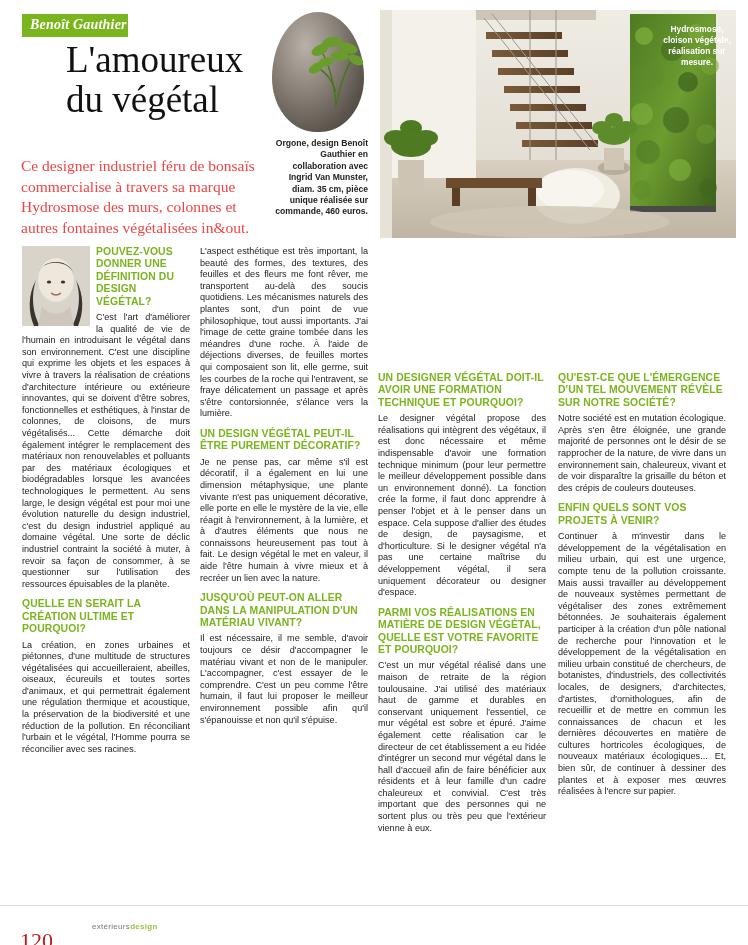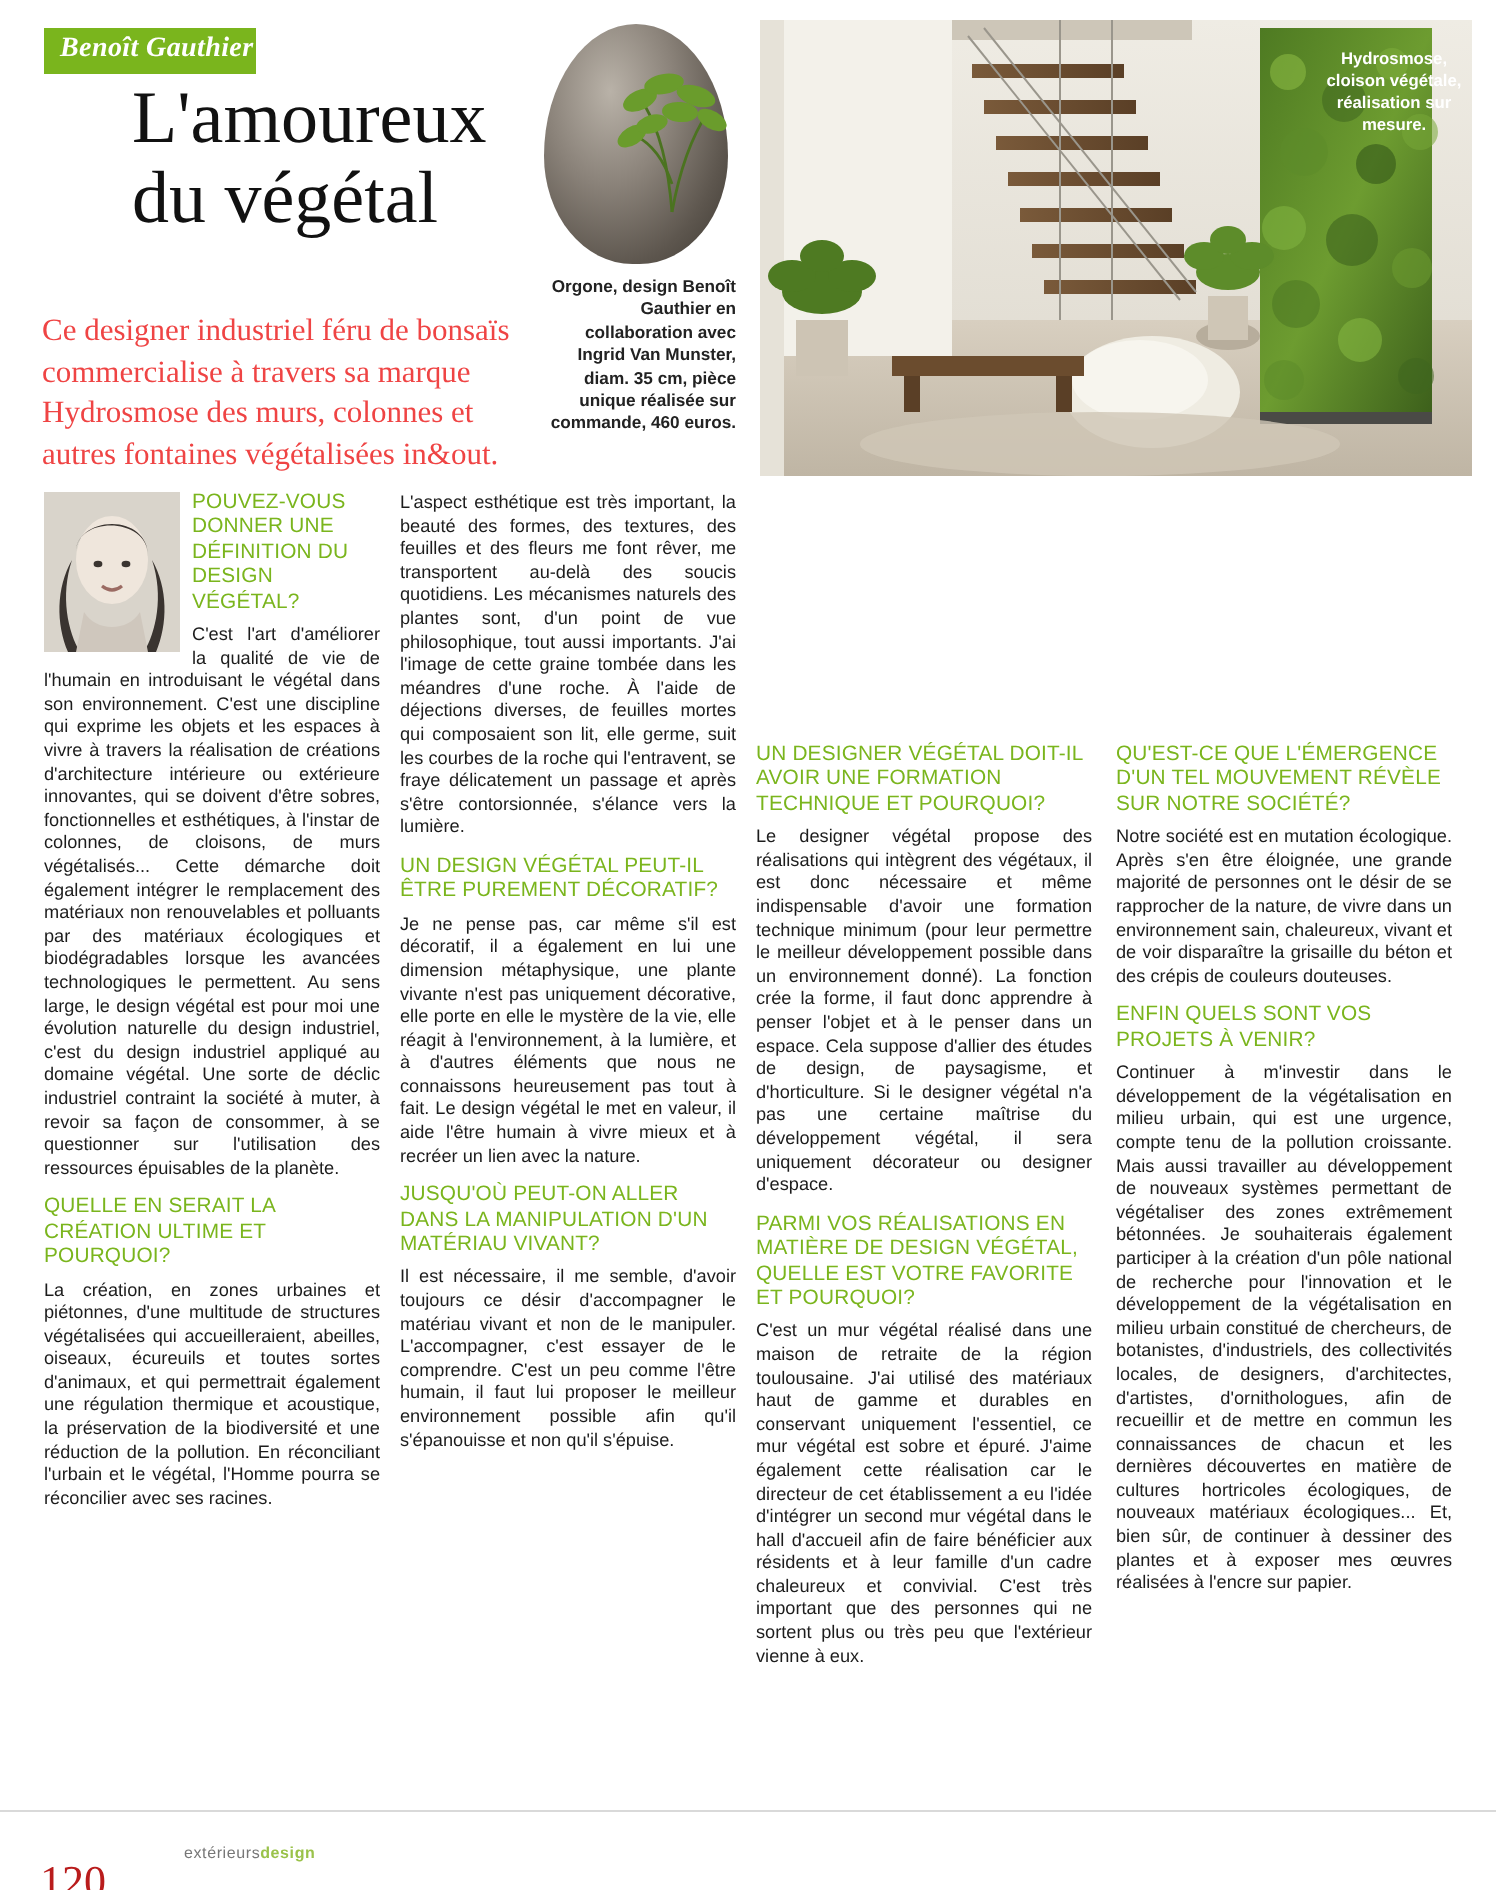--- a/index.html
+++ b/index.html
@@ -83,21 +83,21 @@
   }
 
   
   .col { position: absolute; width: 168px; font-size: 9.1px; line-height: 11.6px; text-align: justify; color: #1c1c1c;}
   .c1 { left: 22px; top: 246px; }
   .c2 { left: 200px; top: 246px; }
   .c3 { left: 378px; top: 372px; }
   .c4 { left: 558px; top: 372px; }
 
   .q {
-    color: #7ab51d; font-weight: normal; font-size: 10.4px; line-height: 12.4px;
+    color: #7ab51d; font-weight: bold; font-size: 10.4px; line-height: 12.4px;
     text-transform: uppercase; text-align: left; margin: 0 0 4px 0;
     letter-spacing: .1px;
   }
   p.body { margin: 0 0 8px 0; }
 
   
   .wrapbox {
     float: left; width: 74px; height: 84px; shape-outside: content-box;
   }
 

